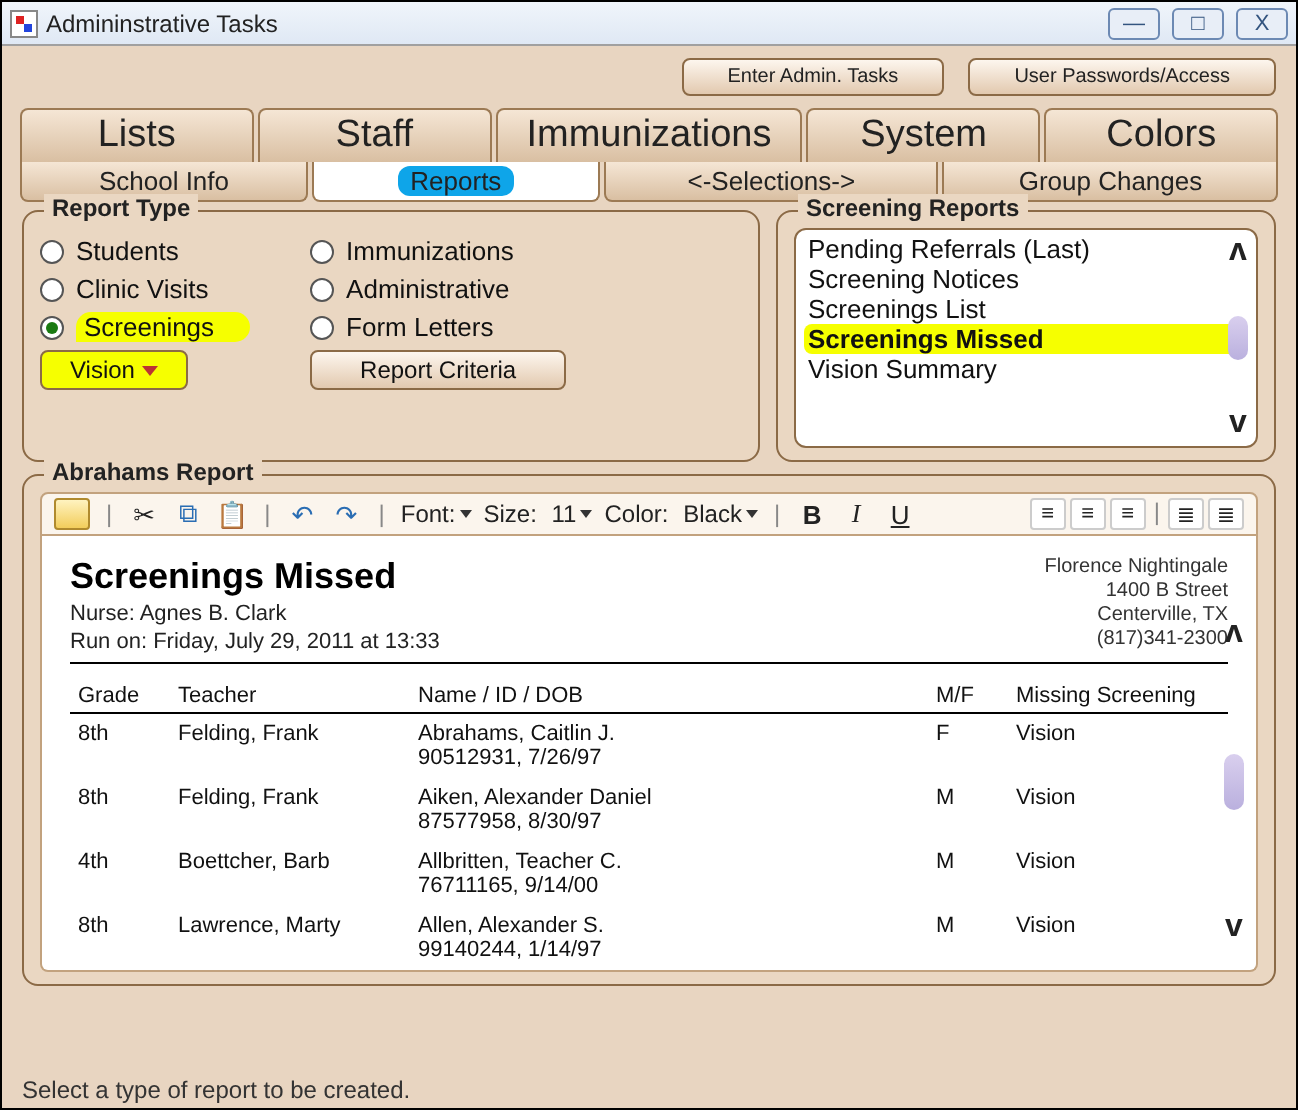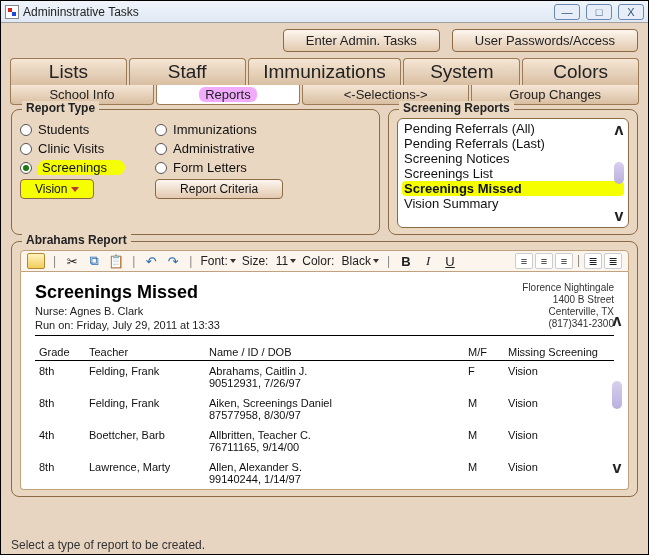--- a/index.html
+++ b/index.html
@@ -5,27 +5,27 @@
   * { box-sizing: border-box; font-family: Tahoma, sans-serif; }
   body { margin: 0; background: #cfd6e0; }
   .window { width: 649px; height: 555px; background: #e8d5c1; border: 1px solid #000000; position: relative; }
   .titlebar { height: 22px; background: linear-gradient(#f0f5fb,#dfe8f4); display: flex; align-items: center; padding: 0 4px; font-size: 12px; color: #222; border-bottom: 1px solid #a0a0a0; }
   .titlebar .ticon { width:14px; height:14px; background:#fff; border:1px solid #888; margin-right:4px; position:relative; }
   .titlebar .ticon::before { content:""; position:absolute; left:2px; top:2px; width:4px; height:4px; background:#d22; }
   .titlebar .ticon::after { content:""; position:absolute; right:2px; bottom:2px; width:4px; height:4px; background:#24d; }
   .winbtns { margin-left:auto; display:flex; gap:6px; }
   .winbtn { width:26px; height:16px; background:#e8eef7; border:1px solid #6c89b3; border-radius:3px; display:flex; align-items:center; justify-content:center; font-size:11px; color:#33547f; cursor:pointer; }
   .toprow { display:flex; gap:12px; padding:6px 10px; justify-content:flex-end; align-items:center; }
-  .bigbtn { background:linear-gradient(#fdf6ee,#e2c9af); border:1px solid #8b6a46; border-radius:4px; padding:3px 22px; font-size:13px; color:#222; cursor:pointer; }
+  .bigbtn { background:linear-gradient(#fdf6ee,#e2c9af); border:1px solid #8b6a46; border-radius:4px; padding:3px 22px; font-size:10px; color:#222; cursor:pointer; }
   .tabs { display:flex; padding:0 8px; }
   .tab { flex:1; text-align:center; font-size:19px; padding:2px 11px; background:linear-gradient(#f5e6d5,#d9bfa2); border:1px solid #9c7a54; border-bottom:none; border-radius:4px 4px 0 0; margin:0 1px; cursor:pointer; color:#222; }
   .tabs2 { display:flex; padding:0 8px; }
   .tab2 { flex:1; text-align:center; font-size:13px; padding:2px 12px; background:linear-gradient(#f5e6d5,#d9bfa2); border:1px solid #9c7a54; border-radius:0 0 4px 4px; margin:0 1px; cursor:pointer; color:#222; border-top:none; }
   .tab2.active { background:#fff; }
-  .hl { background:#f0abfc; border-radius:6px; padding:0 6px; }
+  .hl { background:#0ea5e9; border-radius:6px; padding:0 6px; }
   .content { padding:4px 10px 2px 10px; }
   .group { border:1px solid #8b6a46; border-radius:8px; padding:8px 8px 6px 8px; position:relative; background:#ead7c2; }
   .group > .legend { position:absolute; top:-9px; left:10px; background:#ead7c2; font-size:12px; font-weight:bold; color:#222; padding:0 4px; }
   .toparea { display:flex; gap:8px; }
   .rtgroup { flex:1; }
   .screports { width:250px; }
   .radiorow { display:flex; align-items:center; font-size:13px; color:#111; margin:4px 0; }
   .radio { width:12px; height:12px; border:1px solid #555; border-radius:50%; margin-right:6px; display:inline-flex; align-items:center; justify-content:center; background:#fff; }
   .radio .dot { width:6px; height:6px; border-radius:50%; background:#1a7a12; display:none; }
   .radio.sel .dot { display:block; }
@@ -136,21 +136,20 @@
             <div style="margin-top:4px">
               <button class="btnsmall" style="padding:2px 24px">Report Criteria</button>
             </div>
           </div>
         </div>
       </div>
 
       <div class="group screports">
         <div class="legend">Screening Reports</div>
         <div class="listbox">
-          <div class="listitem">Pending Referrals (All)</div>
           <div class="listitem">Pending Referrals (Last)</div>
           <div class="listitem">Screening Notices</div>
           <div class="listitem">Screenings List</div>
           <div class="listitem hl">Screenings Missed</div>
           <div class="listitem">Vision Summary</div>
           <div class="listscroll">
             <span>ʌ</span>
             <span class="thumb"></span>
             <span>v</span>
           </div>
@@ -215,21 +214,21 @@
           <tr>
                 <td>8th</td>
                 <td>Felding, Frank</td>
                 <td><span>Abrahams, Caitlin J.</span><br><span>90512931, 7/26/97</span></td>
                 <td>F</td>
                 <td>Vision</td>
               </tr>
           <tr>
                 <td>8th</td>
                 <td>Felding, Frank</td>
-                <td><span>Aiken, Screenings Daniel</span><br><span>87577958, 8/30/97</span></td>
+                <td><span>Aiken, Alexander Daniel</span><br><span>87577958, 8/30/97</span></td>
                 <td>M</td>
                 <td>Vision</td>
               </tr>
           <tr>
                 <td>4th</td>
                 <td>Boettcher, Barb</td>
                 <td><span>Allbritten, Teacher C.</span><br><span>76711165, 9/14/00</span></td>
                 <td>M</td>
                 <td>Vision</td>
               </tr>

